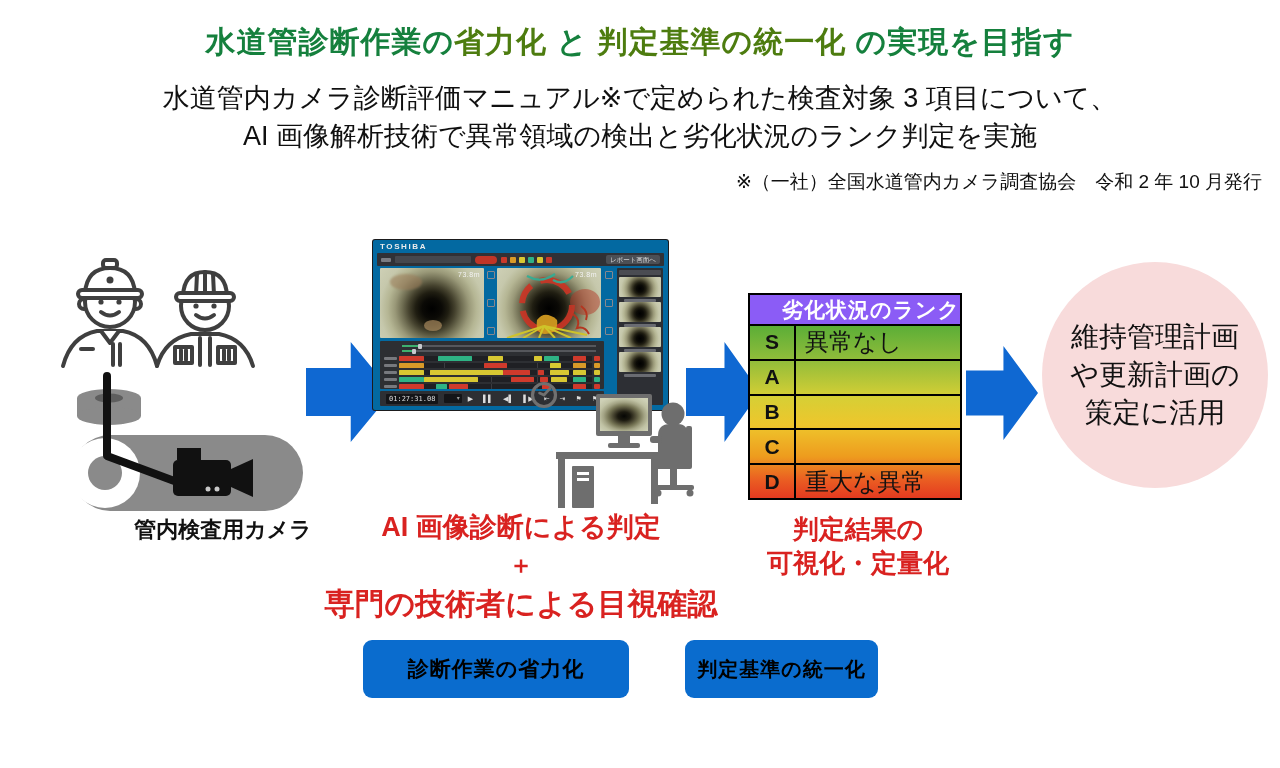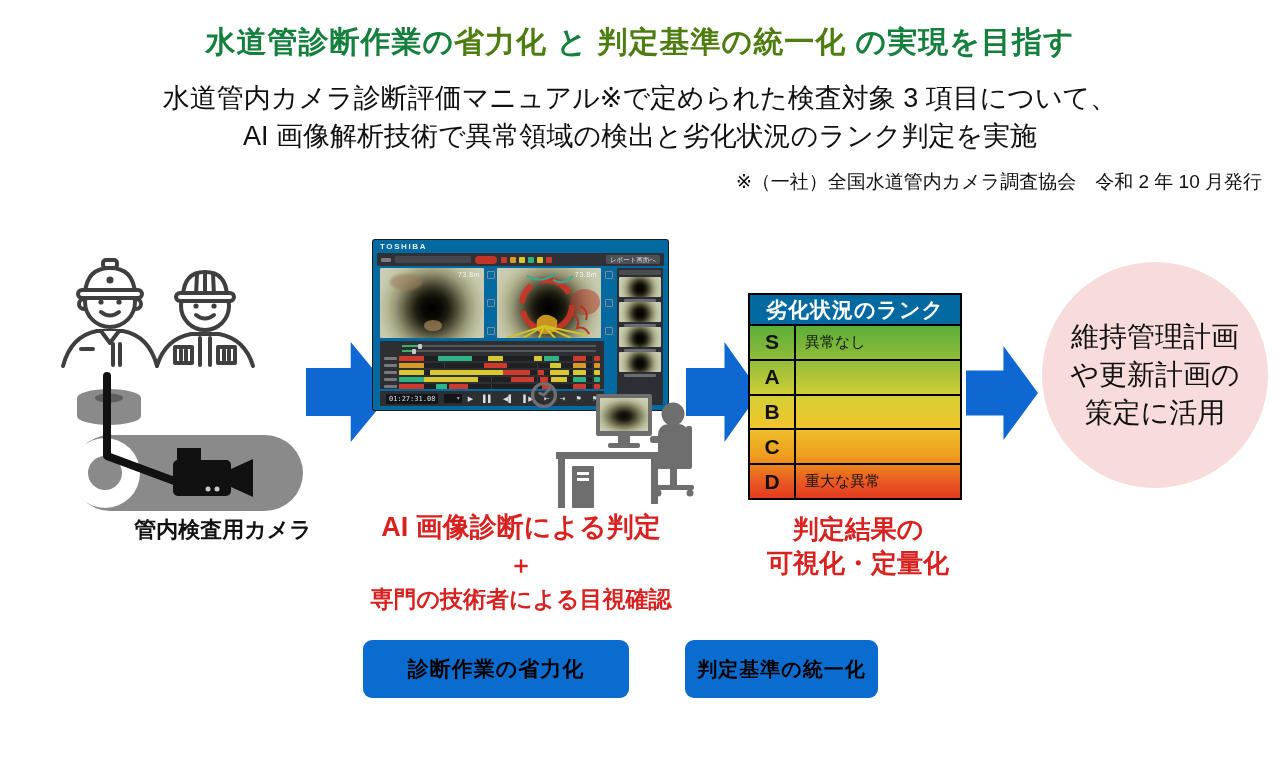--- a/index.html
+++ b/index.html
@@ -81,36 +81,36 @@
       text-align:right;padding-right:2px;box-sizing:border-box;line-height:9px;}
   .ticon{color:#dcdcdc;font-size:7px;line-height:1;}
 
   
   .clock-svg{position:absolute;left:529px;top:380px;width:30px;height:30px;}
   .desk-svg{position:absolute;left:552px;top:392px;width:142px;height:118px;}
 
   
   .ai-text{position:absolute;left:315px;top:509px;width:412px;text-align:center;
            color:#d92220;font-weight:bold;}
-  .ai-l1{font-size:27px;} .ai-plus{font-size:24px;margin:4px 0 3px 0;} .ai-l2{font-size:23px;}
+  .ai-l1{font-size:27px;} .ai-plus{font-size:24px;margin:4px 0 3px 0;} .ai-l2{font-size:30px;}
   .result-text{position:absolute;left:745px;top:512px;width:226px;text-align:center;
                color:#d92220;font-weight:600;font-size:26px;line-height:34px;}
 
   
   .rank-table{position:absolute;left:748px;top:293px;width:214px;height:207px;border:2px solid #000;
               box-sizing:border-box;display:flex;flex-direction:column;}
-  .rt-header{background:#0369a1;color:#fff;font-size:21px;font-weight:bold;text-align:center;
+  .rt-header{background:#8b5cf6;color:#fff;font-size:21px;font-weight:bold;text-align:right;
              height:29px;line-height:29px;flex:none;letter-spacing:1px;}
   .rt-body{flex:1;display:flex;flex-direction:column;
            background:linear-gradient(180deg,#58ad37 0%,#8fbc3a 20%,#d6cf35 42%,#eec62c 58%,
                       #ee9c1e 76%,#ea5c22 90%,#e43a20 100%);}
   .rt-row{flex:1;display:flex;border-top:2px solid #000;}
   .rt-rank{width:44px;border-right:2px solid #000;font-weight:bold;font-size:21px;
            display:flex;align-items:center;justify-content:center;flex:none;}
-  .rt-label{flex:1;font-size:15px;font-weight:500;display:flex;align-items:center;padding-left:9px;}
+  .rt-label{flex:1;font-size:24px;font-weight:500;display:flex;align-items:center;padding-left:9px;}
 
   
   .outcome{position:absolute;left:1042px;top:262px;width:226px;height:226px;border-radius:50%;
            background:#f8dbdb;display:flex;align-items:center;justify-content:center;
            text-align:center;font-size:28px;line-height:38px;color:#111;font-weight:500;}
 
   
   .pill{position:absolute;top:640px;height:58px;background:#0a6cce;border-radius:9px;color:#000000;
         font-weight:bold;display:flex;align-items:center;justify-content:center;}
   .pill-left{left:363px;width:266px;font-size:21px;letter-spacing:1px;}

